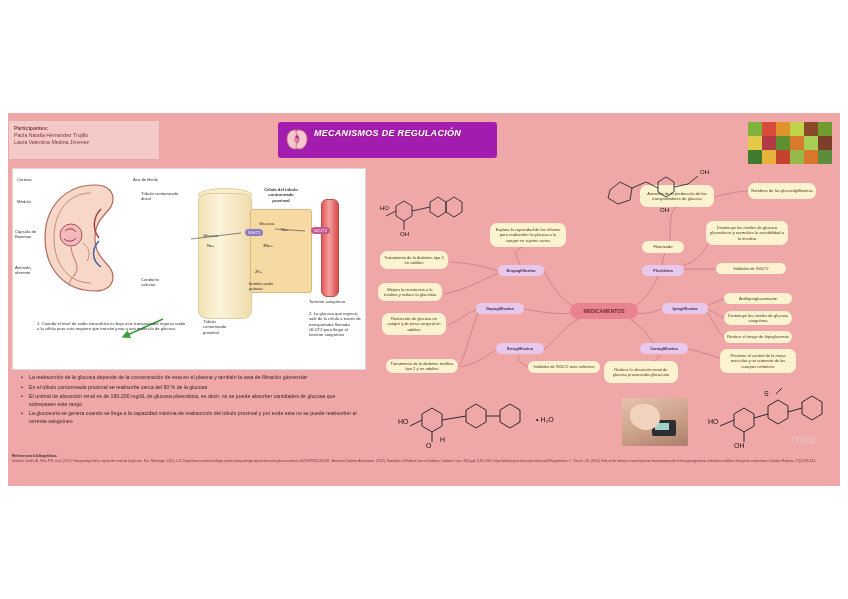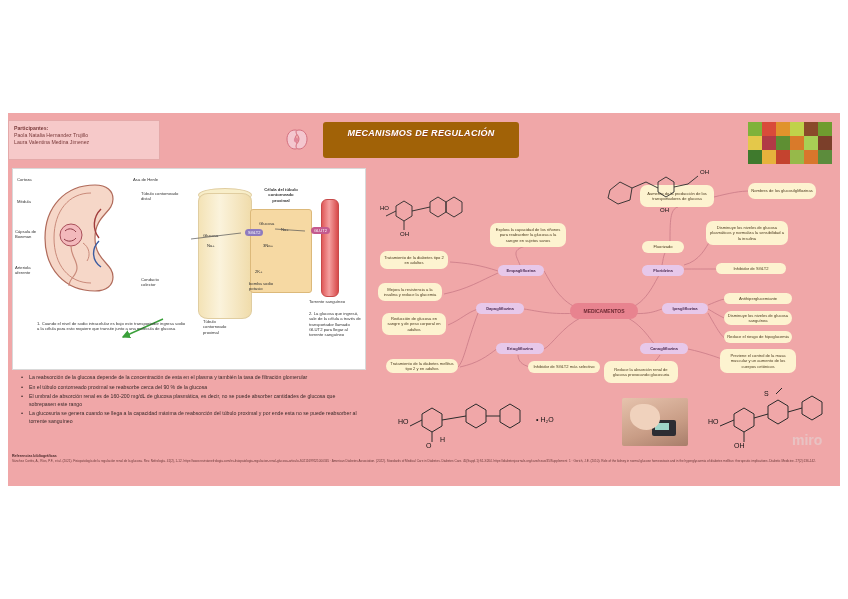--- a/index.html
+++ b/index.html
@@ -5,21 +5,21 @@
   html,body{margin:0;padding:0;background:#ffffff;}
   body{width:848px;height:599px;font-family:"Liberation Sans",sans-serif;overflow:hidden;}
   #canvas{position:absolute;left:0;top:0;width:848px;height:599px;background:#ffffff;}
   #board{position:absolute;left:8px;top:113px;width:832px;height:373px;background:#f0a7a8;}
   .abs{position:absolute;}
   
   #participants{left:8px;top:120px;width:150px;height:38px;background:#f6c9c9;border:1px solid #e4a9a9;}
   #participants .ptitle{font-size:5.2px;color:#7a3b3b;padding:4px 0 0 5px;font-weight:bold;}
   #participants .pname{font-size:5.2px;color:#7a3b3b;padding:1px 0 0 5px;}
   
-  #title-banner{left:278px;top:122px;width:196px;height:36px;background:#a16207;border-radius:3px;margin-left:45px;}
+  #title-banner{left:278px;top:122px;width:219px;height:36px;background:#a21caf;border-radius:3px;}
   #title-banner .t1,#title-banner .t2{color:#ffffff;font-weight:bold;font-style:italic;font-size:9px;letter-spacing:.3px;
       text-align:center;text-shadow:0 1px 0 rgba(150,40,60,.5);}
   #title-banner .t1{margin-top:6px;}
   #title-banner .t2{margin-top:3px;}
   #kidney-logo{left:283px;top:127px;width:26px;height:26px;}
   
   #food-grid{left:748px;top:122px;width:84px;height:42px;display:grid;grid-template-columns:repeat(6,1fr);grid-template-rows:repeat(3,1fr);}
   #food-grid div{width:100%;height:100%;}
   
   #diagram{left:12px;top:168px;width:352px;height:200px;background:#ffffff;border:1px solid #d9d9d9;}
@@ -45,21 +45,21 @@
   #mindmap{left:370px;top:165px;width:470px;height:215px;}
   .node{position:absolute;border-radius:9px;font-size:4.1px;text-align:center;display:flex;align-items:center;
         justify-content:center;padding:2px 3px;box-sizing:border-box;line-height:1.25;}
   .center-node{background:#e8838f;color:#6d2a33;font-weight:bold;font-size:5px;border-radius:10px;}
   .drug{background:#e7c8ea;color:#4b2b52;font-weight:bold;border-radius:9px;}
   .info{background:#fdf3d0;color:#4a3a1e;border-radius:7px;}
   svg.lines{position:absolute;left:0;top:0;width:470px;height:215px;pointer-events:none;}
   
   .mol{position:absolute;}
   #photo{left:622px;top:398px;width:66px;height:48px;background:#d8b49c;border-radius:2px;overflow:hidden;}
-  #miro{left:792px;top:432px;width:34px;height:13px;color:#e6cccc;font-size:14px;font-weight:bold;opacity:.75;}
+  #miro{left:792px;top:432px;width:34px;height:13px;color:#e6cccc;font-size:12px;font-weight:normal;opacity:.75;}
 </style>
 </head>
 <body>
 
 <div id="canvas">
 
   <div id="board" class="abs"></div>
 
   <div id="participants" class="abs">
     <div class="ptitle">Participantes:</div>

